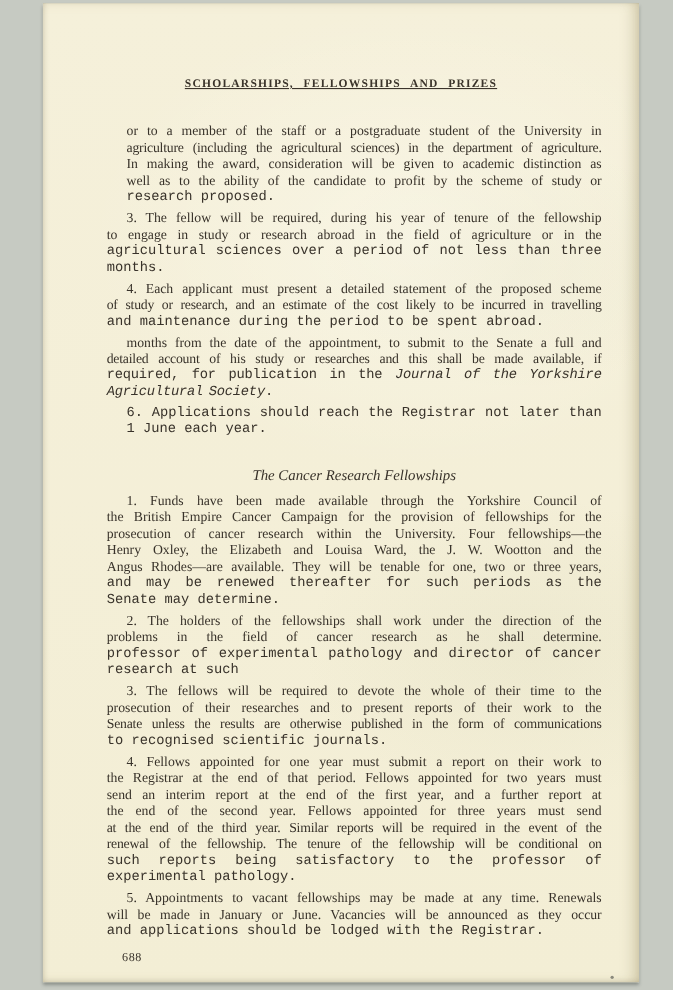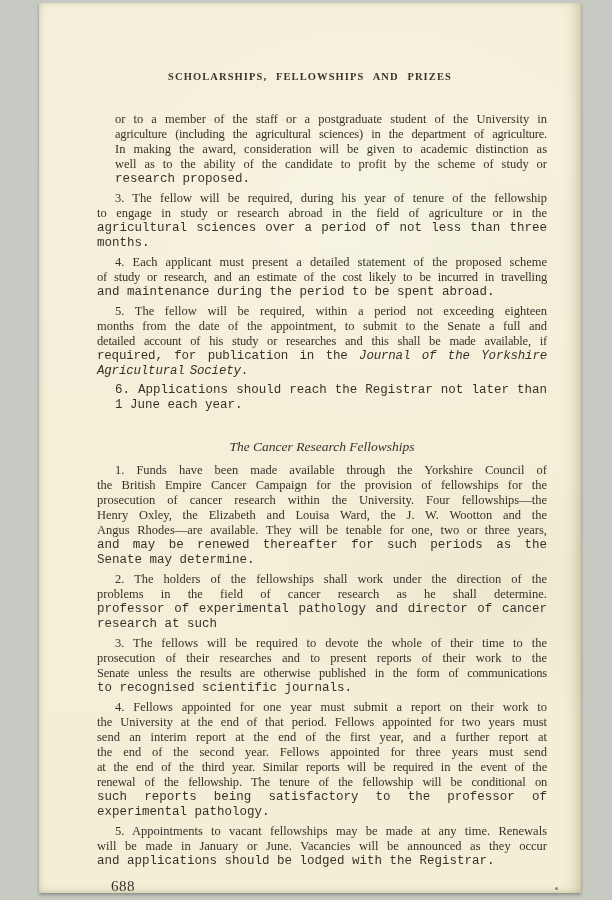--- a/index.html
+++ b/index.html
@@ -30,20 +30,21 @@
     position: absolute; left: 516px; top: 884px;
     width: 3px; height: 3px; border-radius: 50%;
     background: #8a897c;
   }
   .running-header {
     position: absolute; top: 68px; left: 0; width: 100%;
     text-align: center;
     font-size: 10.5px; font-weight: bold;
     letter-spacing: 1.1px; word-spacing: 5px;
     color: #3b342b;
+    text-decoration: underline;
   }
   .text-column {
     position: absolute; left: 58px; top: 109px; width: 450px;
     font-size: 12.5px; line-height: 15px;
     color: #38322a;
   }
   .para { margin: 4px 0 0 0; }
   .text-column > .para:first-child { margin-top: 0; }
   .cont { margin-left: 18px; }
   .tl { text-align: justify; text-align-last: justify; }
@@ -53,21 +54,21 @@
   .section-heading {
     margin: 26px 0 9px 0;
     text-align: center;
     font-style: italic; font-weight: normal;
     font-size: 13.5px; line-height: 15px;
     color: #38322a;
   }
   em { font-style: italic; margin-top: 24px; }
   .page-number {
     margin-top: 10px; padding-left: 14px;
-    font-size: 15px; letter-spacing: .5px;
+    font-size: 11px; letter-spacing: .5px;
   }
 </style>
 </head>
 <body>
 
 <div class="page">
 
   <div class="running-header">SCHOLARSHIPS, FELLOWSHIPS AND PRIZES</div>
 
   <div class="text-column">
@@ -86,21 +87,20 @@
         <div class="tl">agricultural sciences over a period of not less than three months.</div>
       </div>
 
     <div class="para indent-first">
         <div class="tl">4. Each applicant must present a detailed statement of the proposed scheme</div>
         <div class="tl tight">of study or research, and an estimate of the cost likely to be incurred in travelling</div>
         <div class="tl">and maintenance during the period to be spent abroad.</div>
       </div>
 
     <div class="para indent-first">
-      <div class="tl">5. The fellow will be required, within a period not exceeding eighteen</div>
       <div class="tl">months from the date of the appointment, to submit to the Senate a full and</div>
       <div class="tl tight">detailed account of his study or researches and this shall be made available, if</div>
       <div class="tl last tight"><span>required, for publication in the </span><em>Journal of the Yorkshire Agricultural Society</em><span>.</span></div>
     </div>
 
     <div class="para indent-first">
         <div class="tl">6. Applications should reach the Registrar not later than 1 June each year.</div>
       </div>
 
     <h2 class="section-heading">The Cancer Research Fellowships</h2>
@@ -122,21 +122,21 @@
 
     <div class="para indent-first">
         <div class="tl">3. The fellows will be required to devote the whole of their time to the</div>
         <div class="tl">prosecution of their researches and to present reports of their work to the</div>
         <div class="tl tight">Senate unless the results are otherwise published in the form of communications</div>
         <div class="tl">to recognised scientific journals.</div>
       </div>
 
     <div class="para indent-first">
         <div class="tl">4. Fellows appointed for one year must submit a report on their work to</div>
-        <div class="tl">the University at the end of that period. Fellows appointed for two years must</div>
+        <div class="tl">the Registrar at the end of that period. Fellows appointed for two years must</div>
         <div class="tl">send an interim report at the end of the first year, and a further report at</div>
         <div class="tl">the end of the second year. Fellows appointed for three years must send</div>
         <div class="tl tight">at the end of the third year. Similar reports will be required in the event of the</div>
         <div class="tl tight">renewal of the fellowship. The tenure of the fellowship will be conditional on</div>
         <div class="tl">such reports being satisfactory to the professor of experimental pathology.</div>
       </div>
 
     <div class="para indent-first">
         <div class="tl">5. Appointments to vacant fellowships may be made at any time. Renewals</div>
         <div class="tl">will be made in January or June. Vacancies will be announced as they occur</div>

